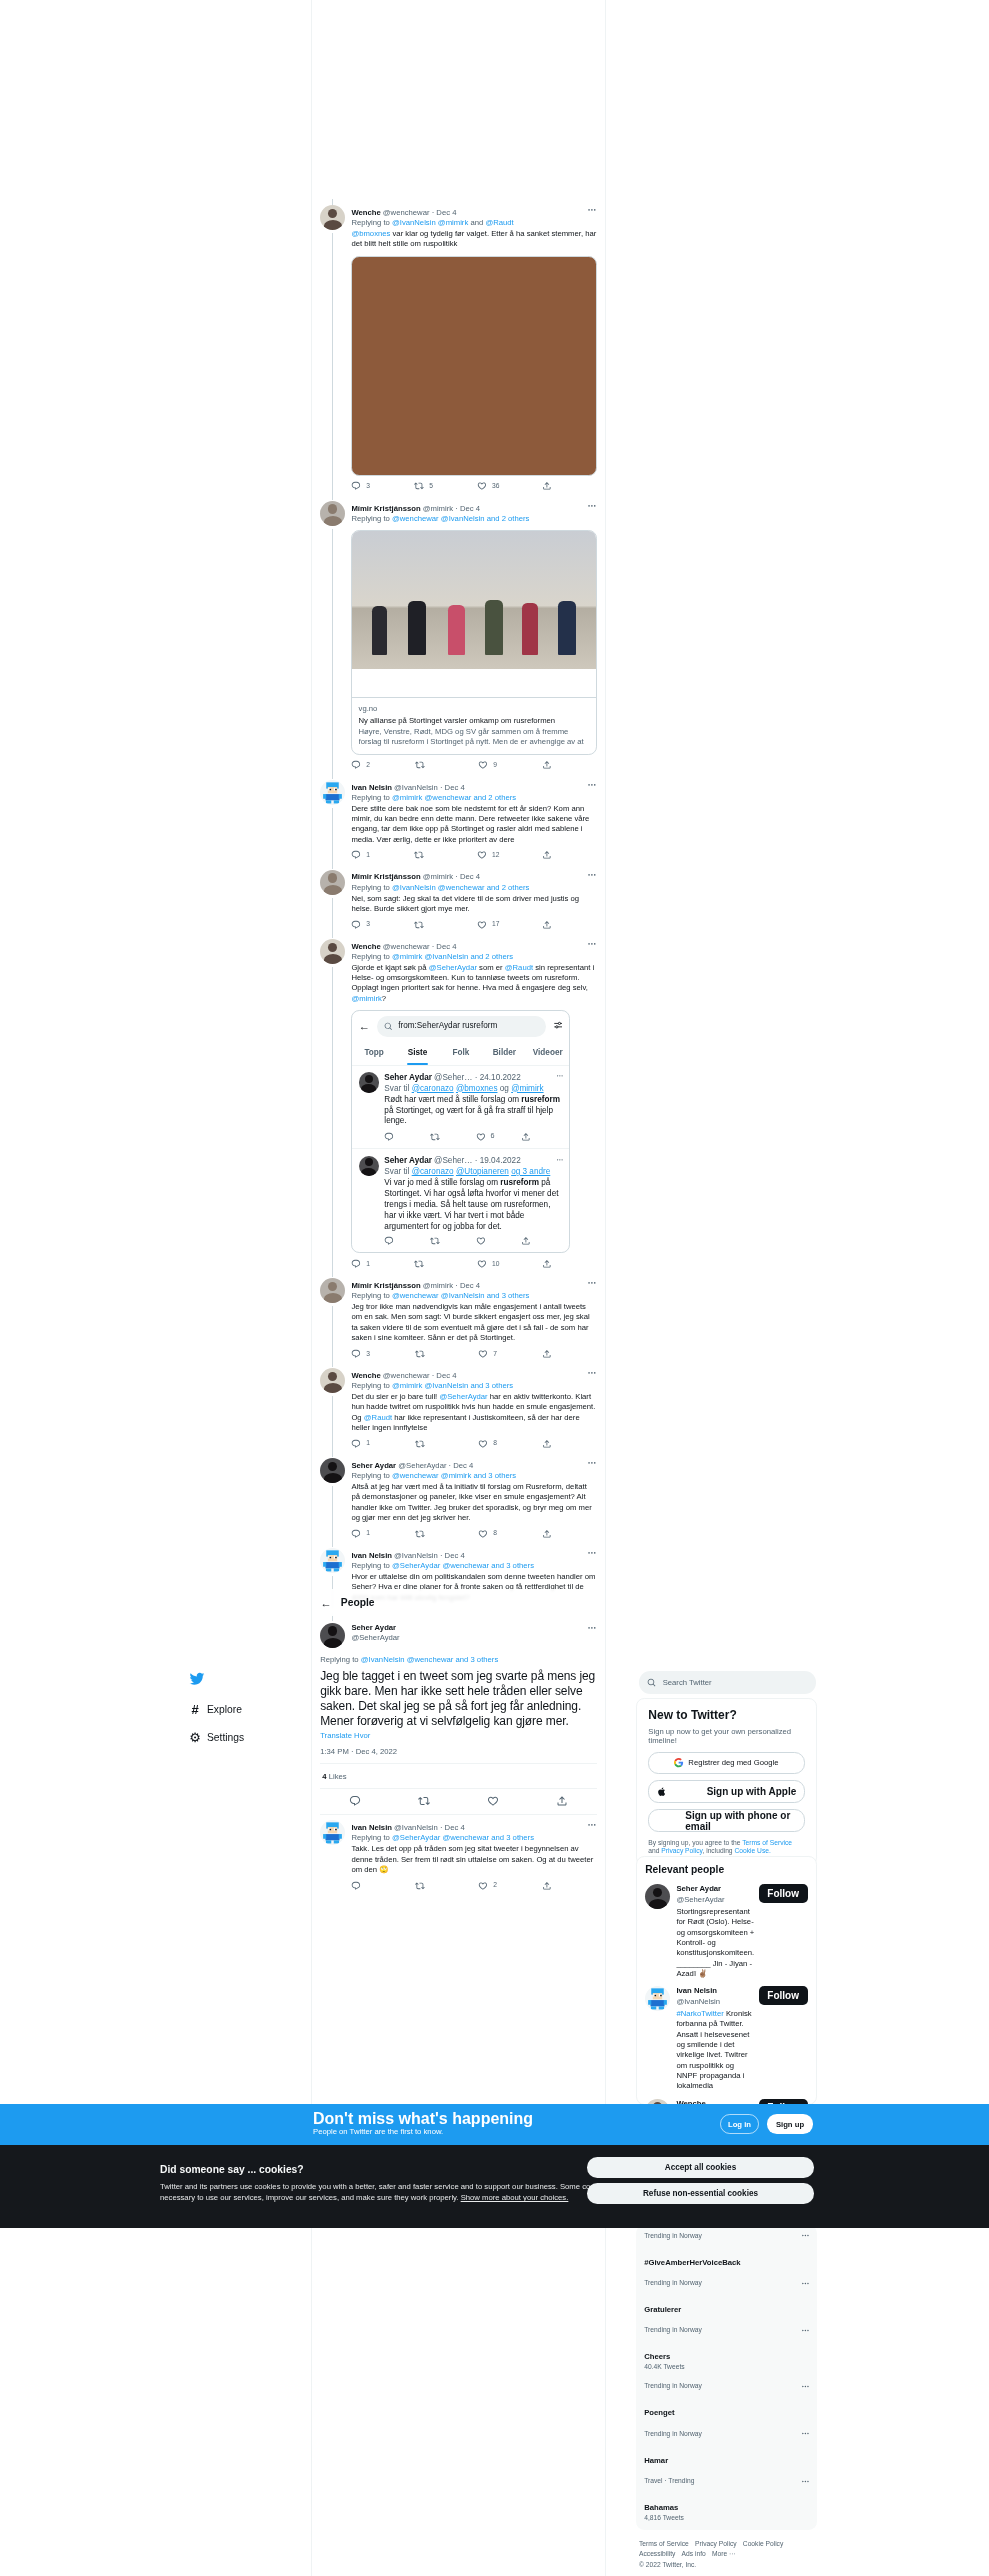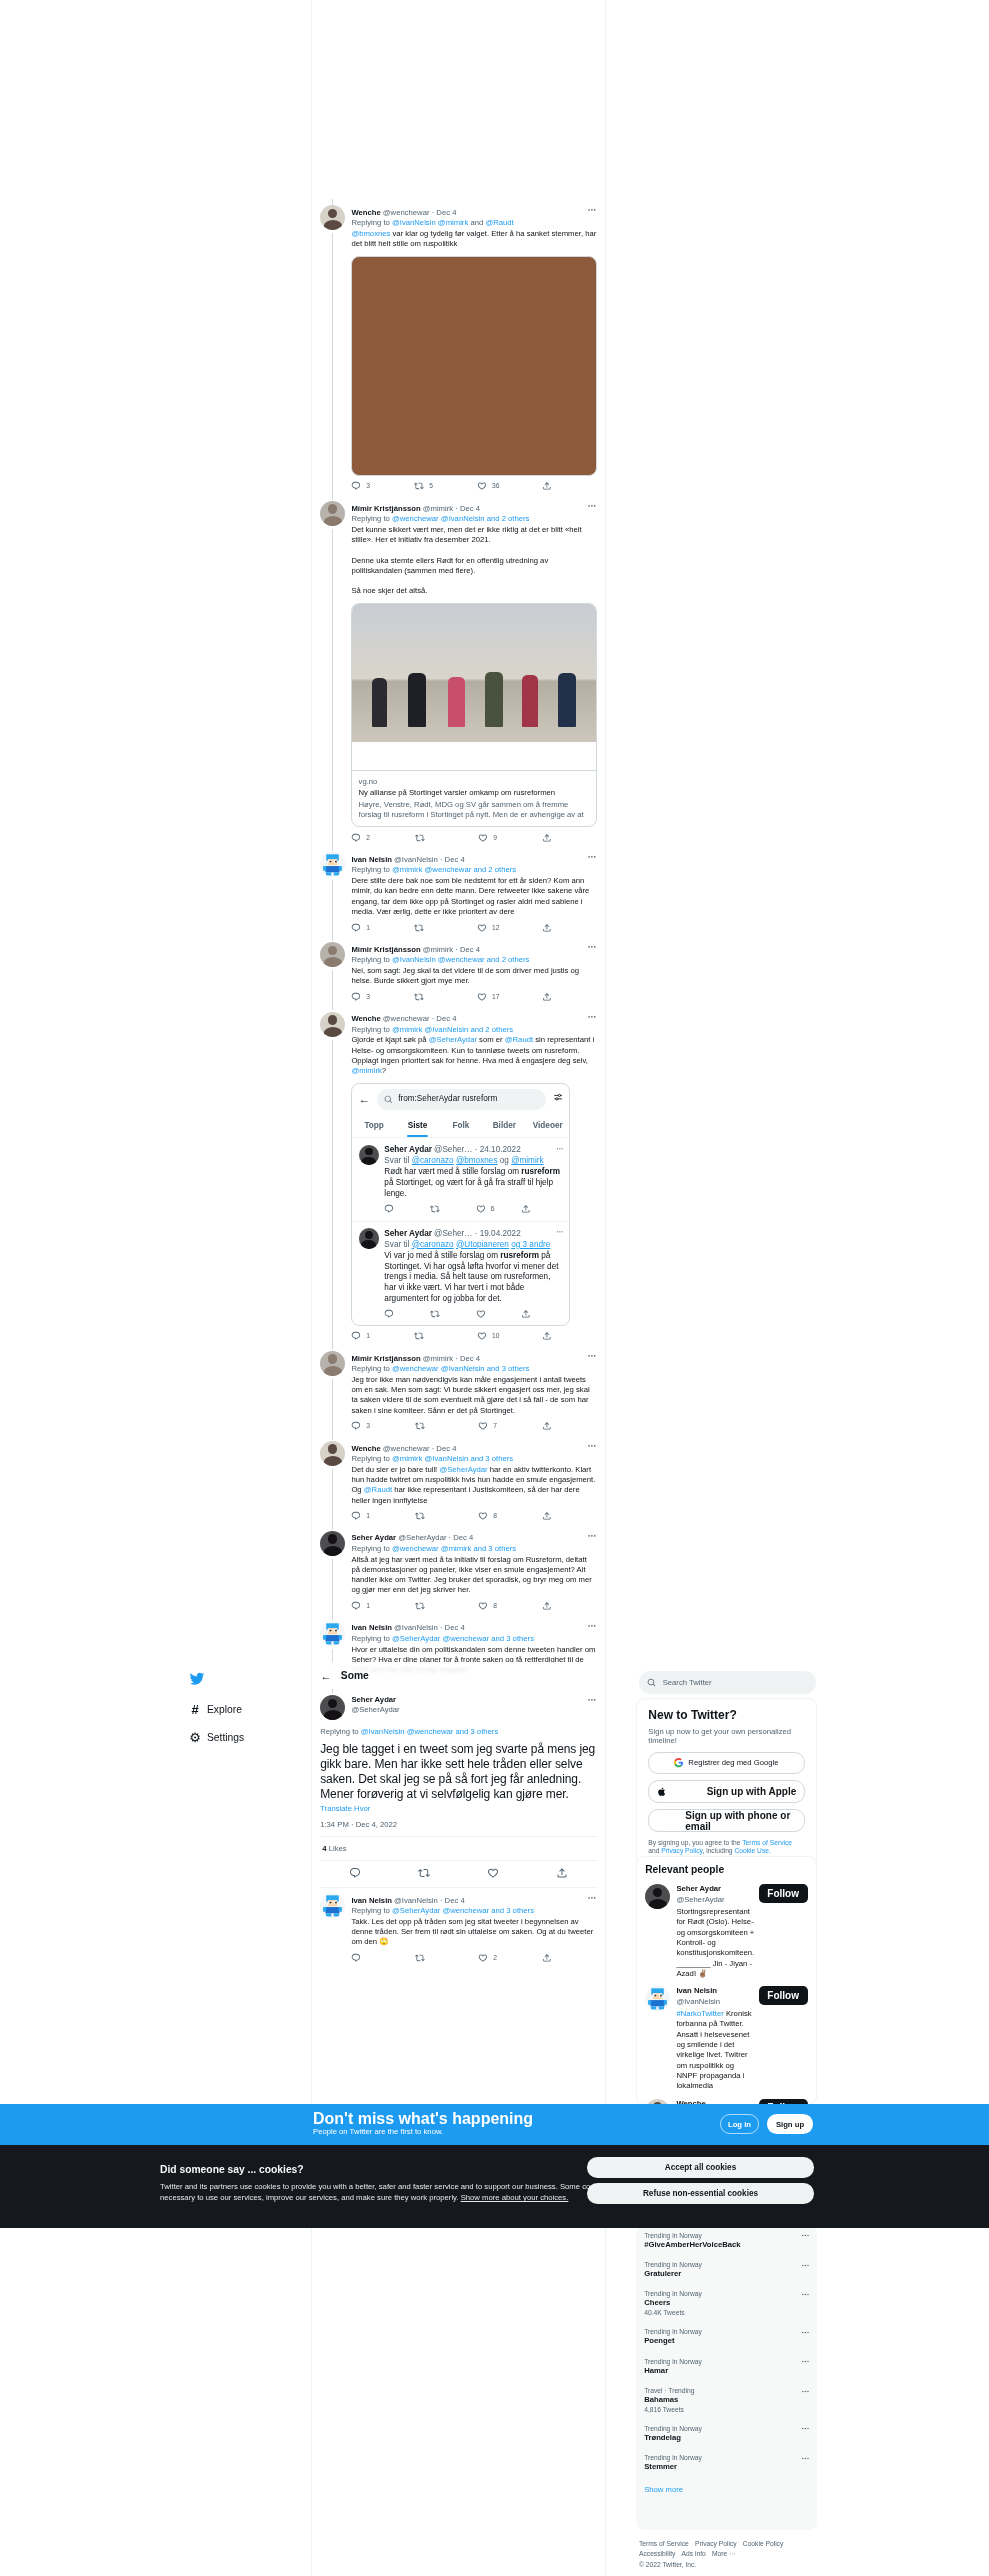--- a/index.html
+++ b/index.html
@@ -101,21 +101,21 @@
   .people-title{font-size:10.3px;font-weight:bold;padding:0 8.2px 3.1px;}
   .person-row{display:flex;padding:6.2px 8.2px 1px;}
   .person-main{flex:1;margin-left:6.2px;font-size:7.7px;line-height:10.3px;min-width:0;}
   .person-name{font-weight:bold;}
   .person-handle{color:#536471;}
   .person-bio{margin-top:2.1px;}
   .follow-btn{flex:none;align-self:flex-start;background:#0f1419;color:#fff;font-weight:bold;font-size:10px;border-radius:5px;padding:3.6px 8.8px;margin-left:4.1px;}
   .trends-box{position:absolute;left:636px;top:2225px;width:181px;height:305px;background:#f7f9f9;border-radius:8.2px;overflow:hidden;}
   .trend{position:relative;padding:6.7px 8.2px 5.7px;}
   .trend-ctx{font-size:6.7px;color:#536471;}
-  .trend-title{font-size:7.7px;font-weight:bold;margin-top:1px;}
+  .trend-title{font-size:7.7px;font-weight:bold;margin-top:19px;}
   .trend-count{font-size:6.7px;color:#536471;margin-top:1.5px;}
   .trend-more{position:absolute;right:7.2px;top:6.2px;}
   .trend-more svg{width:8.8px;height:8.8px;fill:#536471;}
   .show-more{padding:7.7px 8.2px;color:#1d9bf0;font-size:7.7px;}
   .side-footer{position:absolute;left:639px;top:2539px;width:175px;font-size:6.7px;color:#536471;line-height:10.3px;}
   .side-footer span{margin-right:6.2px;}
   
   .blue-banner{position:absolute;left:0;top:2104px;width:989px;height:41px;background:#1d9bf0;color:#fff;z-index:10;}
   .bb-title{position:absolute;left:313px;top:6.2px;font-size:16px;font-weight:bold;}
   .bb-sub{position:absolute;left:313px;top:23px;font-size:7.7px;}
@@ -199,25 +199,20 @@
           </div>
     <div class="tw-content">
       <div class="tw-head">
         <span class="tw-name">Mímir Kristjánsson</span>
         <span class="tw-meta">@mimirk · Dec 4</span>
         <span class="tw-more"><svg viewBox="0 0 24 24">
                   <path d="M5 14a2 2 0 110-4 2 2 0 010 4zm7 0a2 2 0 110-4 2 2 0 010 4zm7 0a2 2 0 110-4 2 2 0 010 4z"></path>
                 </svg></span>
       </div>
       <div class="tw-replying">Replying to <span class="lnk">@wenchewar</span> <span class="lnk">@IvanNelsin</span> <span class="lnk">and 2 others</span></div>
-      <div class="tw-body">Det kunne sikkert vært mer, men det er ikke riktig at det er blitt «helt stille». Her et initiativ fra desember 2021.
-
-Denne uka stemte ellers Rødt for en offentlig utredning av politiskandalen (sammen med flere).
-
-Så noe skjer det altså.</div>
       <div class="link-card">
       <div class="card-photo">
                 <div class="person" style="background:#2a2a30;left:19.6px;height:49px;width:15.5px"></div>
                 <div class="person" style="background:#1f2026;left:56px;height:54px;width:17.5px"></div>
                 <div class="person" style="background:#c84f6a;left:96px;height:50px;width:16.5px"></div>
                 <div class="person" style="background:#49523f;left:133px;height:55px;width:17.5px"></div>
                 <div class="person" style="background:#a03547;left:170px;height:52px;width:15.5px"></div>
                 <div class="person" style="background:#23304a;left:206px;height:54px;width:17.5px"></div>
               </div>
       <div class="card-info">
@@ -648,21 +643,21 @@
       </div>
       <div class="tw-replying">Replying to <span class="lnk">@SeherAydar</span> <span class="lnk">@wenchewar</span> <span class="lnk">and 3 others</span></div>
       <div class="tw-body">Hvor er uttalelse din om politiskandalen som denne tweeten handler om Seher? Hva er dine planer for å fronte saken og få rettferdighet til de 4000 som har blitt ulovlig fengslet?</div>
 
     </div>
         </div>
       </div>
 
     <div class="tweet-header">
       <span class="th-back">←</span>
-      <span class="th-title">Some</span>
+      <span class="th-title">People</span>
     </div>
 
     <article class="focal" id="focal">
       <div class="focal-stub"></div>
       <div class="focal-head">
         <div class="avatar av-seher"></div>
         <div class="focal-names">
           <div class="focal-name">Seher Aydar</div>
           <div class="focal-handle">@SeherAydar</div>
         </div>

